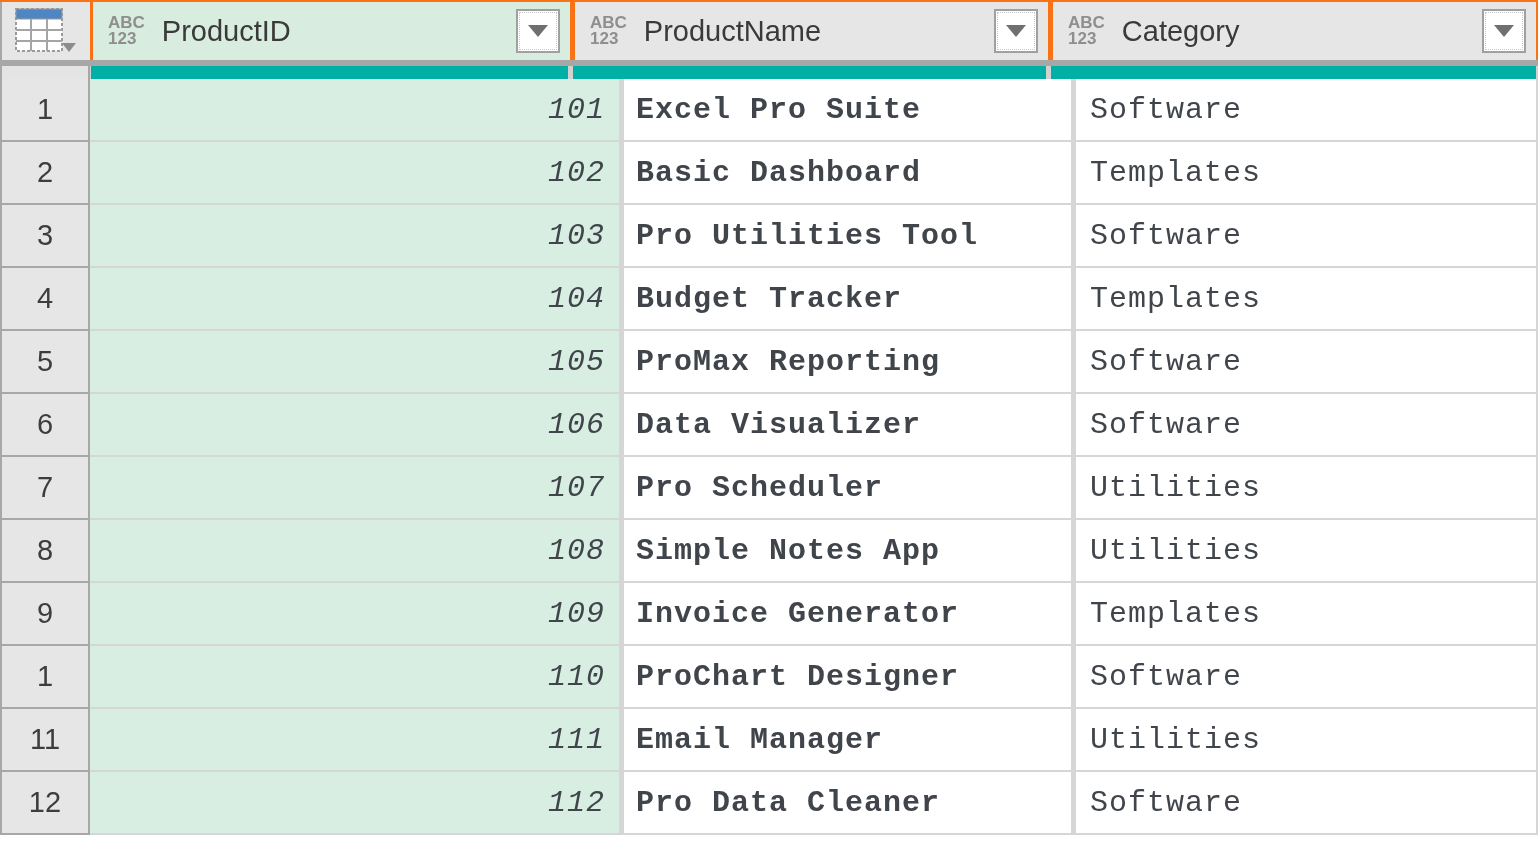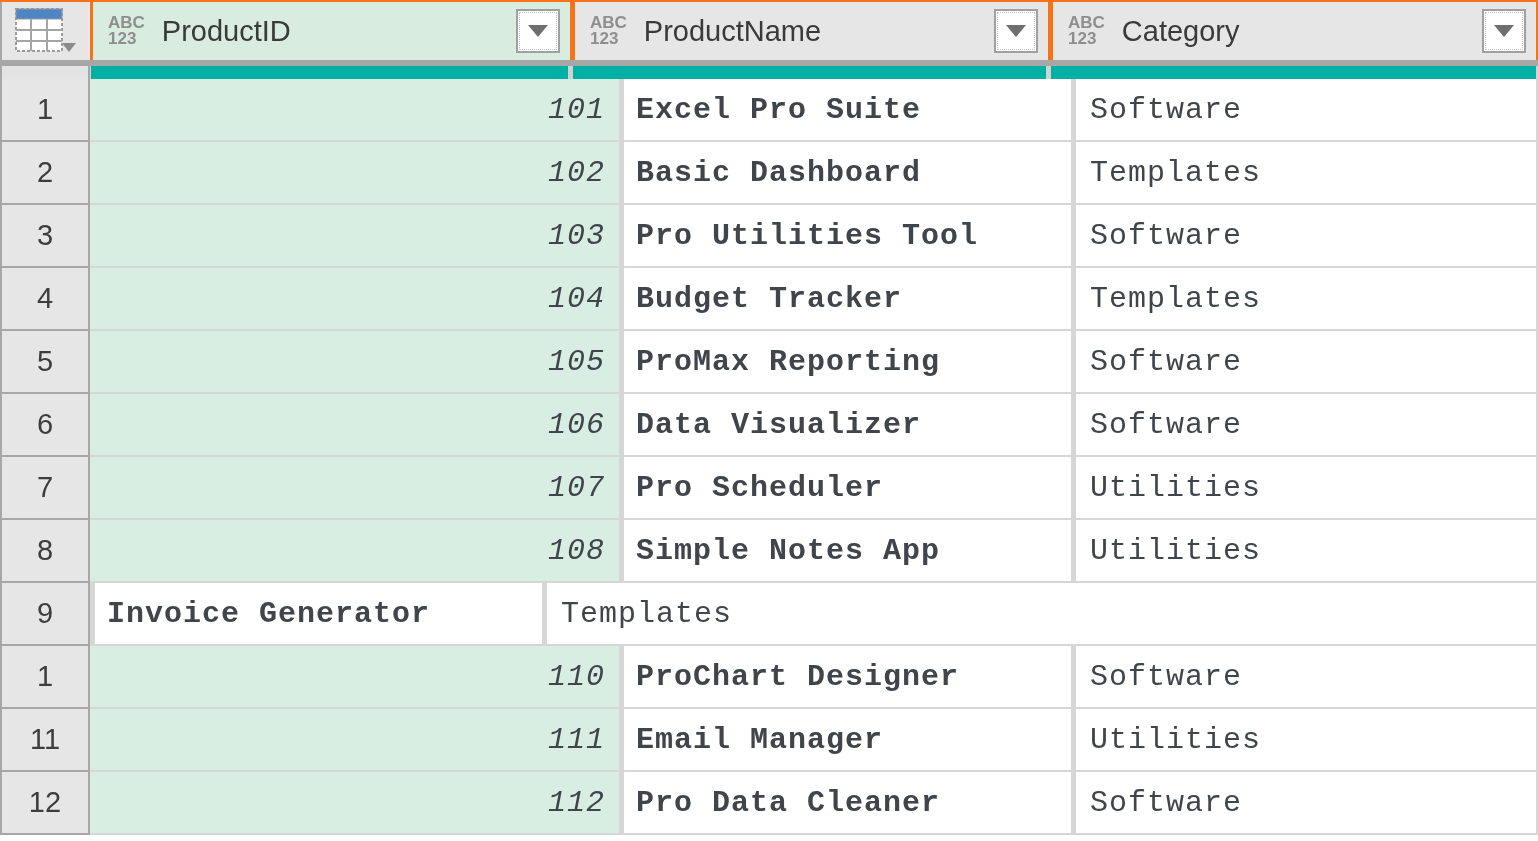--- a/index.html
+++ b/index.html
@@ -240,20 +240,21 @@
       <div class="num-cell">8</div>
       <div class="cell cell-id">108</div>
       <div class="col-gap"></div>
       <div class="cell cell-name">Simple Notes App</div>
       <div class="col-gap"></div>
       <div class="cell cell-cat">Utilities</div>
     </div>
 
     <div class="data-row">
       <div class="num-cell">9</div>
+      <div class="cell cell-id">109</div>
       <div class="col-gap"></div>
       <div class="cell cell-name">Invoice Generator</div>
       <div class="col-gap"></div>
       <div class="cell cell-cat">Templates</div>
     </div>
 
     <div class="data-row">
       <div class="num-cell">1</div>
       <div class="cell cell-id">110</div>
       <div class="col-gap"></div>

